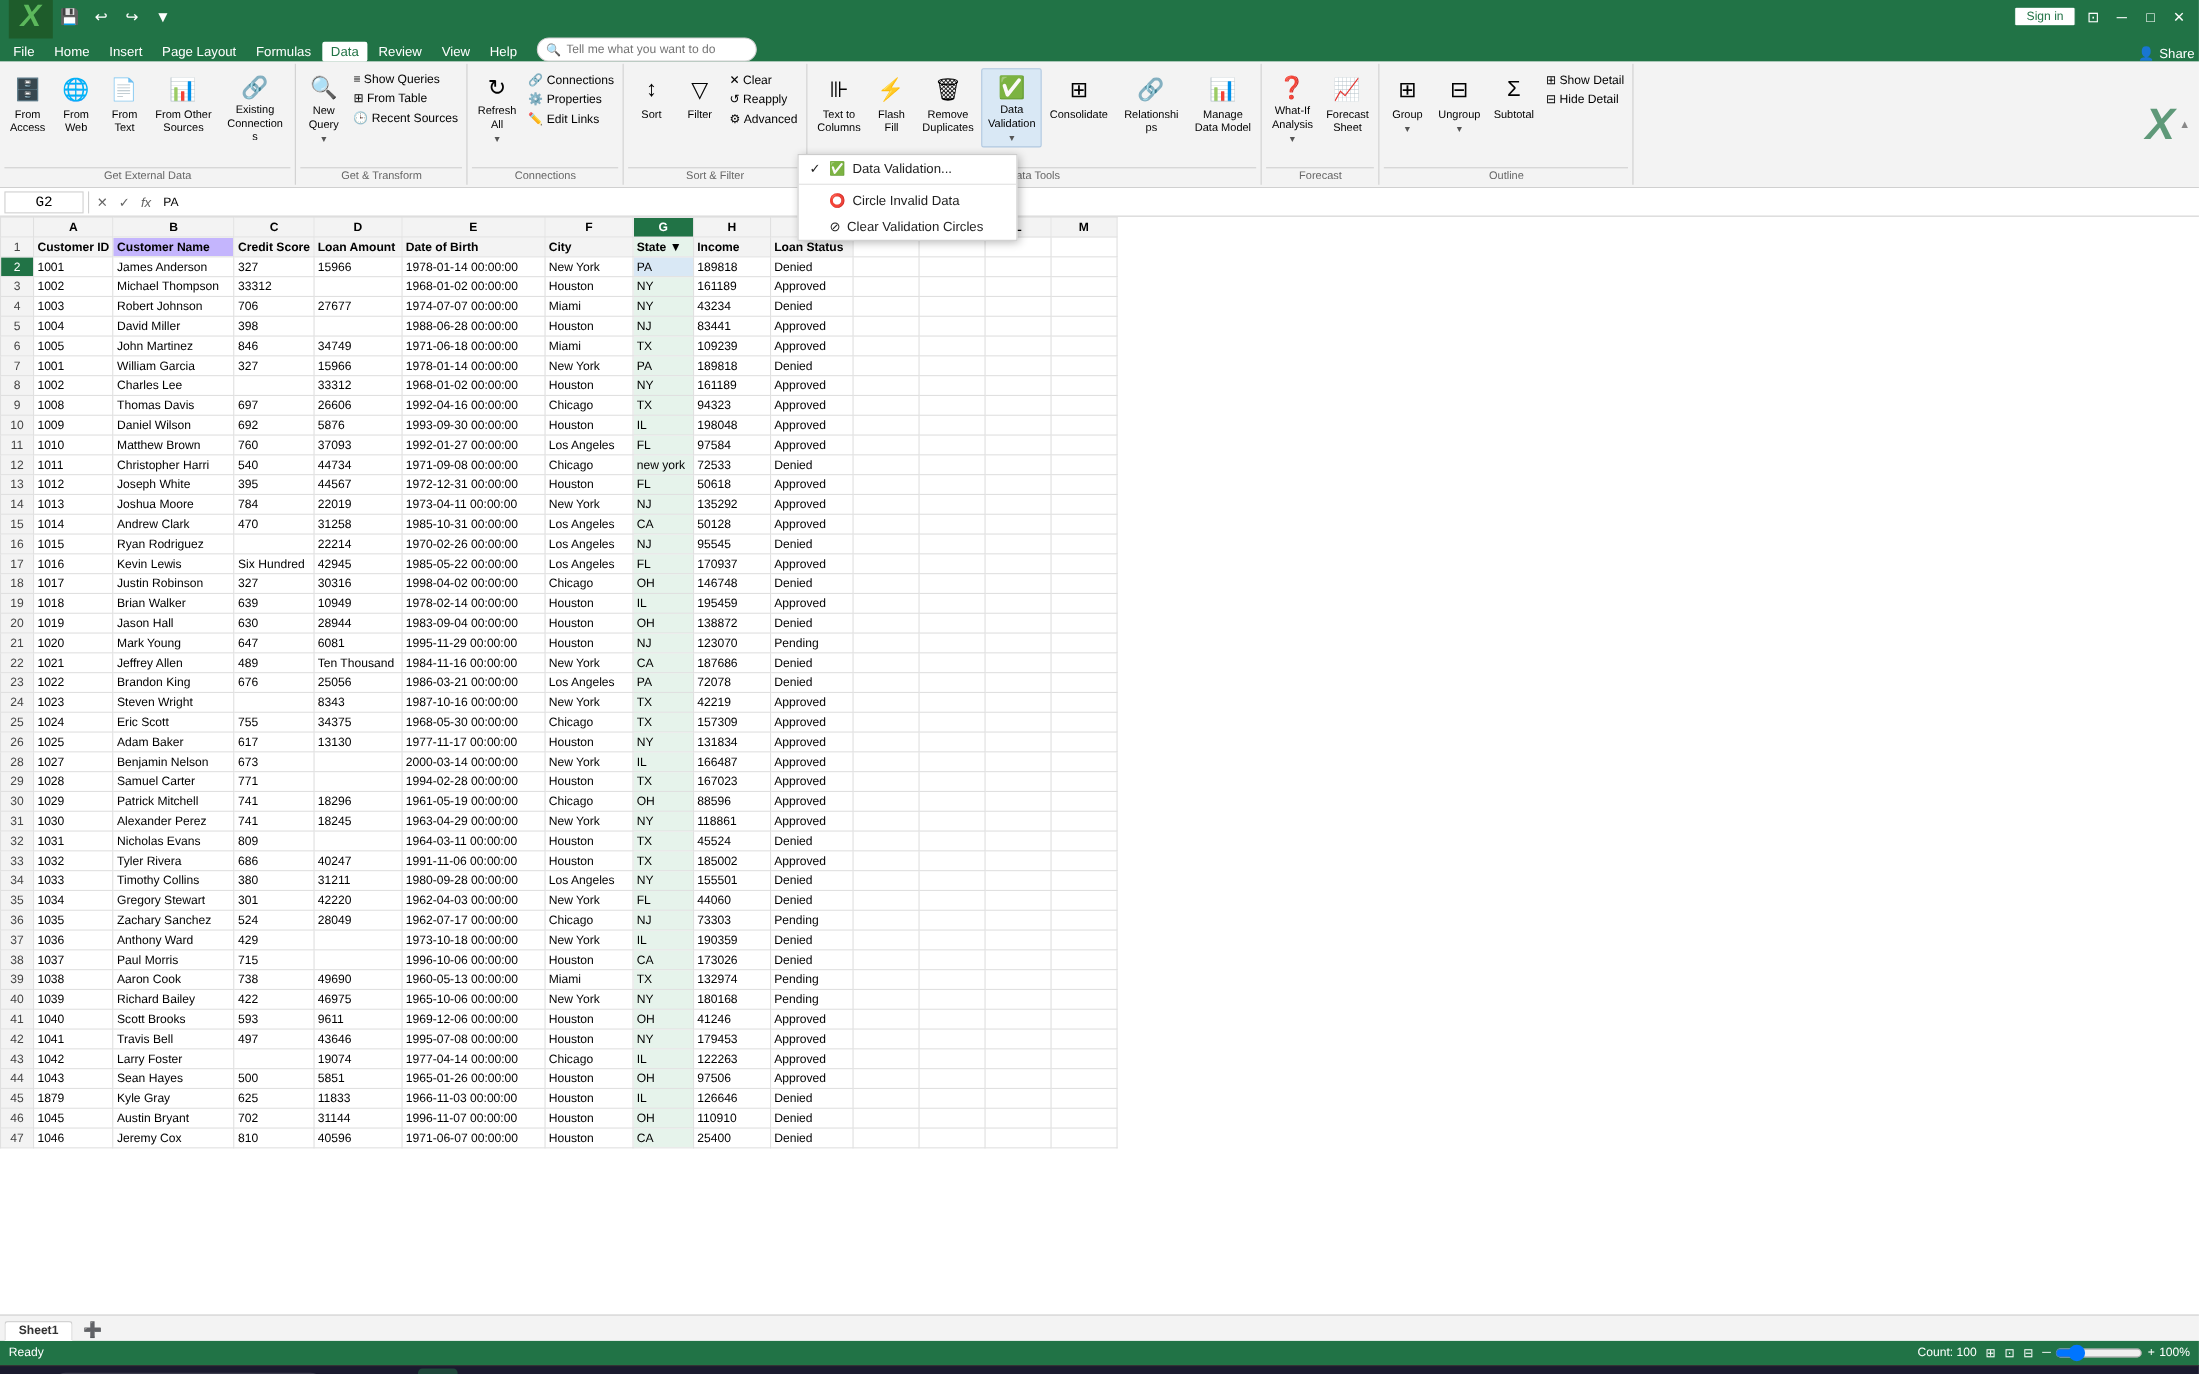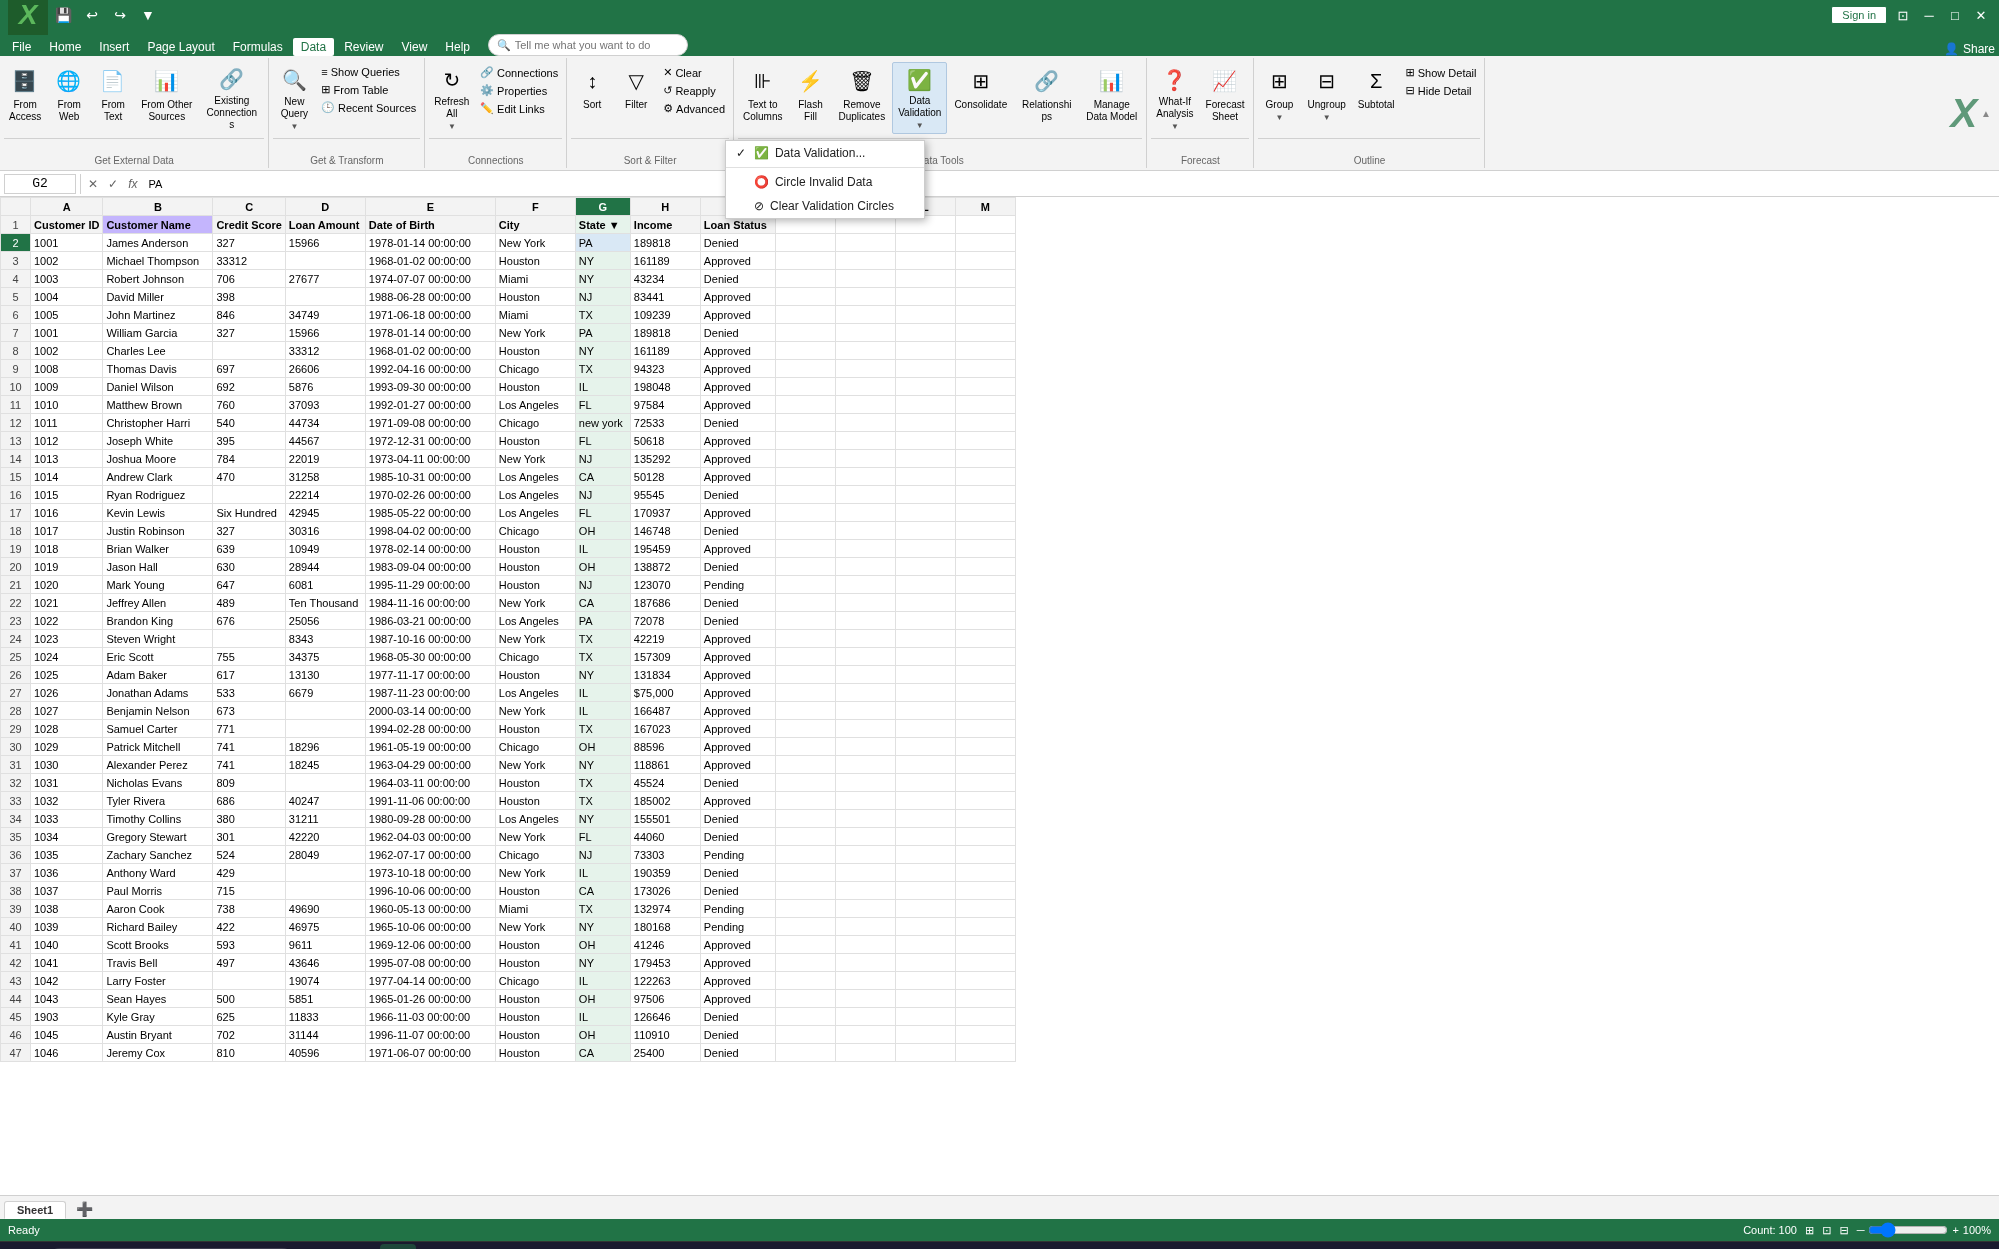--- a/index.html
+++ b/index.html
@@ -63,21 +63,21 @@
       flex: 1;
       padding-top: 2px;
     }
     .ribbon-group-label {
       font-size: 10px;
       color: #666;
       margin-top: 2px;
       text-align: center;
       border-top: 1px solid #d0d0d0;
       width: 100%;
-      padding-top: 16px;
+      padding-top: 2px;
     }
     .ribbon-btn {
       display: flex;
       flex-direction: column;
       align-items: center;
       cursor: pointer;
       padding: 3px 5px;
       border-radius: 2px;
       min-width: 40px;
       height: 72px;
@@ -986,36 +986,20 @@
               <td>Houston</td>
               <td style="background: rgb(230, 243, 235);">NY</td>
               <td>131834</td>
               <td>Approved</td>
               <td></td>
               <td></td>
               <td></td>
               <td></td>
             </tr>
             <tr>
-              <td class="row-num">27</td>
-              <td>1026</td>
-              <td>Jonathan Adams</td>
-              <td>533</td>
-              <td>6679</td>
-              <td>1987-11-23 00:00:00</td>
-              <td>Los Angeles</td>
-              <td style="background: rgb(230, 243, 235);">IL</td>
-              <td>$75,000</td>
-              <td>Approved</td>
-              <td></td>
-              <td></td>
-              <td></td>
-              <td></td>
-            </tr>
-            <tr>
               <td class="row-num">28</td>
               <td>1027</td>
               <td>Benjamin Nelson</td>
               <td>673</td>
               <td></td>
               <td>2000-03-14 00:00:00</td>
               <td>New York</td>
               <td style="background: rgb(230, 243, 235);">IL</td>
               <td>166487</td>
               <td>Approved</td>
@@ -1275,21 +1259,21 @@
               <td style="background: rgb(230, 243, 235);">OH</td>
               <td>97506</td>
               <td>Approved</td>
               <td></td>
               <td></td>
               <td></td>
               <td></td>
             </tr>
             <tr>
               <td class="row-num">45</td>
-              <td>1903</td>
+              <td>1879</td>
               <td>Kyle Gray</td>
               <td>625</td>
               <td>11833</td>
               <td>1966-11-03 00:00:00</td>
               <td>Houston</td>
               <td style="background: rgb(230, 243, 235);">IL</td>
               <td>126646</td>
               <td>Denied</td>
               <td></td>
               <td></td>

